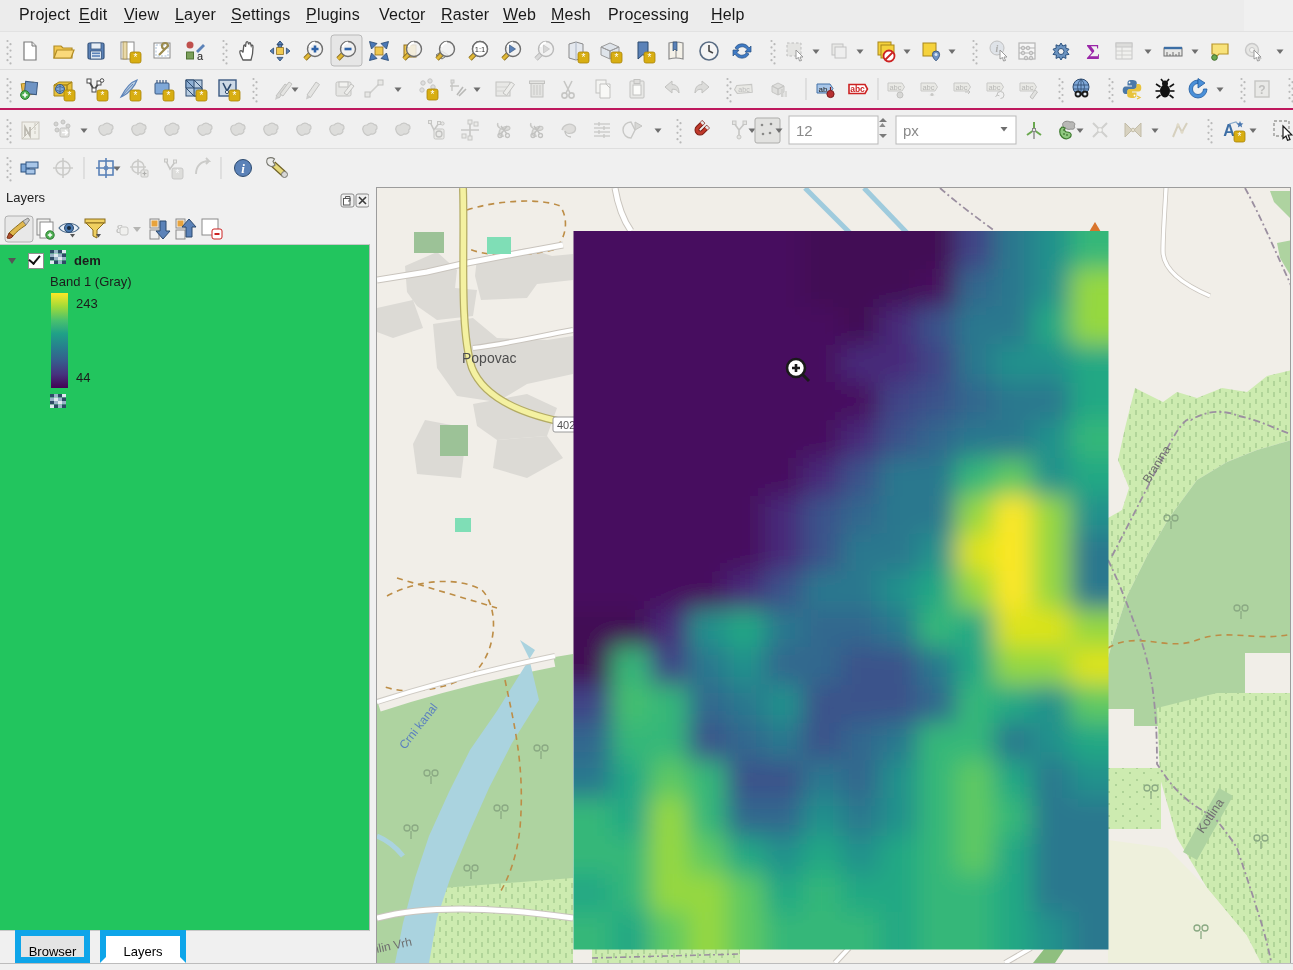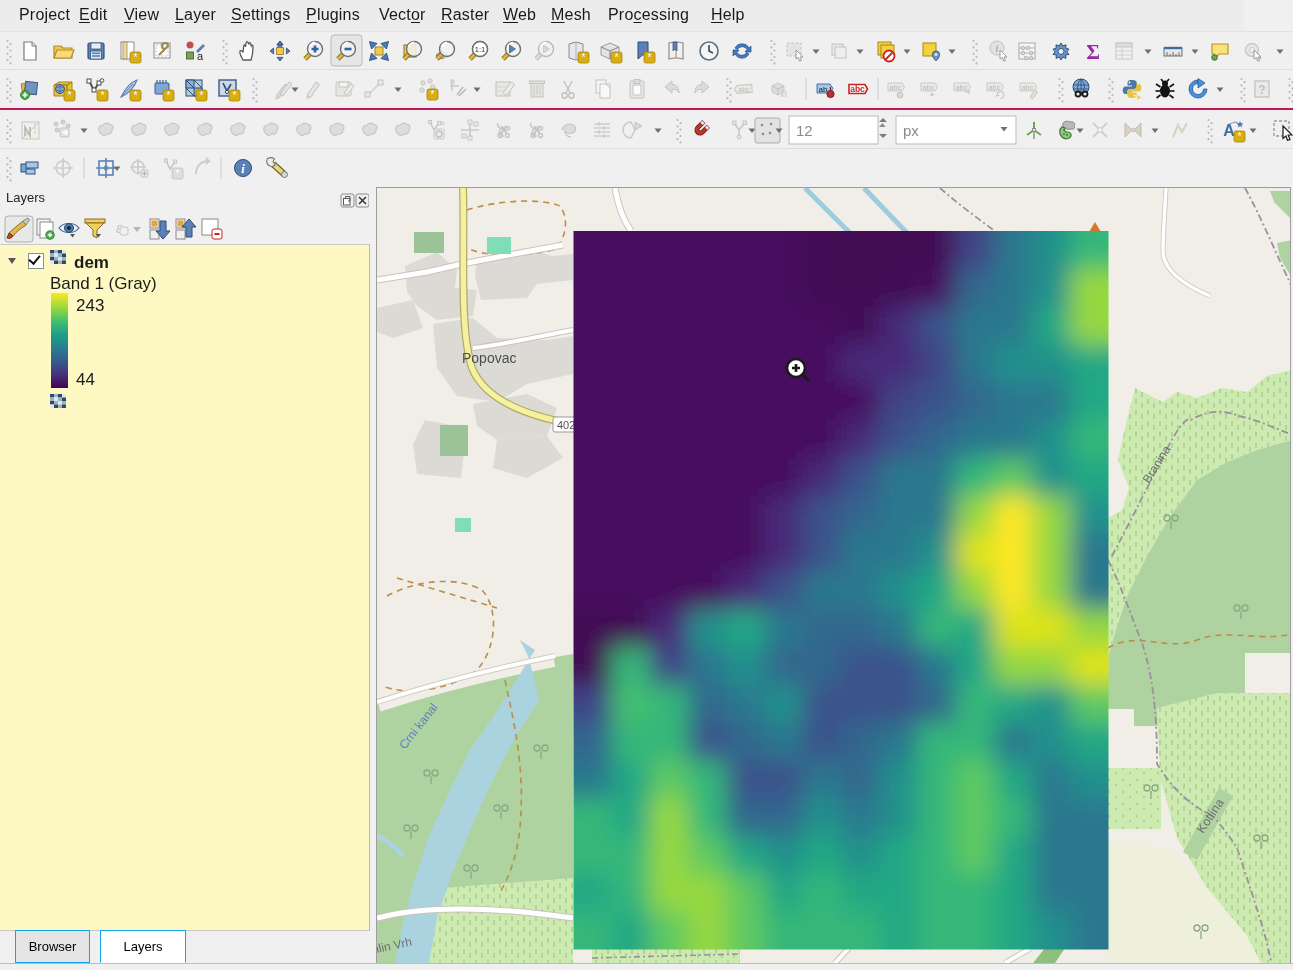--- a/index.html
+++ b/index.html
@@ -8,27 +8,27 @@
 .menubar span{position:absolute;top:15px;transform:translateY(-50%);white-space:pre;}
 .menubar u{text-decoration-thickness:1px;text-underline-offset:2px;}
 .tbz{position:absolute;left:0;width:1293px;background:#f0f0f0;}
 #tb1{top:31px;height:38px;border-top:1px solid #e2e2e2;}
 #tb2{top:69px;height:39px;border-top:1px solid #dedede;}
 #tb3{top:108px;height:40px;border-top:2px solid #be185d;}
 #tb4{top:148px;height:38px;border-top:1px solid #dedede;}
 
 #panel{position:absolute;left:0;top:186px;width:370px;height:776px;background:#f0f0f0;text-decoration:underline;}
 #ptitle{position:absolute;left:6px;top:4px;font-size:13px;color:#232323;}
-#ptree{position:absolute;left:0;top:58px;width:369px;height:685px;background:#fef9c3;border-top:1px solid #c8c8c8;border-right:1px solid #b7b7b7;border-bottom:1px solid #c8c8c8;font-size:17px;color:#1c1c1c;}
+#ptree{position:absolute;left:0;top:58px;width:369px;height:685px;background:#22c55e;border-top:1px solid #c8c8c8;border-right:1px solid #b7b7b7;border-bottom:1px solid #c8c8c8;font-size:13px;color:#1c1c1c;}
 .trow{position:absolute;left:0;width:369px;height:24px;}
 .chk{position:absolute;left:28px;top:4px;width:14px;height:14px;background:#fff;border:1px solid #8f8f8f;}
 .chk:after{content:"";position:absolute;left:2px;top:-1px;width:5px;height:9px;border:solid #111;border-width:0 2px 2px 0;transform:rotate(40deg);}
 .exp{position:absolute;left:8px;top:9px;width:0;height:0;border-left:4.5px solid transparent;border-right:4.5px solid transparent;border-top:6px solid #555;}
 .tabs{position:absolute;left:0;top:744px;height:34px;font-size:13px;}
-.tab{position:absolute;top:0;height:33px;box-sizing:border-box;border:1px solid #0ea5e9;text-align:center;}
+.tab{position:absolute;top:0;height:33px;box-sizing:border-box;border:6px solid #0ea5e9;text-align:center;}
 
 #map{position:absolute;left:376px;top:187px;width:913px;height:775px;border:1px solid #9c9c9c;box-sizing:content-box;background:#f1eee8;overflow:hidden;}
 #status{position:absolute;left:0;top:963px;width:1293px;height:7px;background:#f0f0f0;border-top:1px solid #bcbcbc;}
 </style>
 </head>
 <body>
 <div class="menubar">
  <span style="left:19px">Pro<u>j</u>ect</span>
  <span style="left:79px"><u>E</u>dit</span>
  <span style="left:124px"><u>V</u>iew</span>

